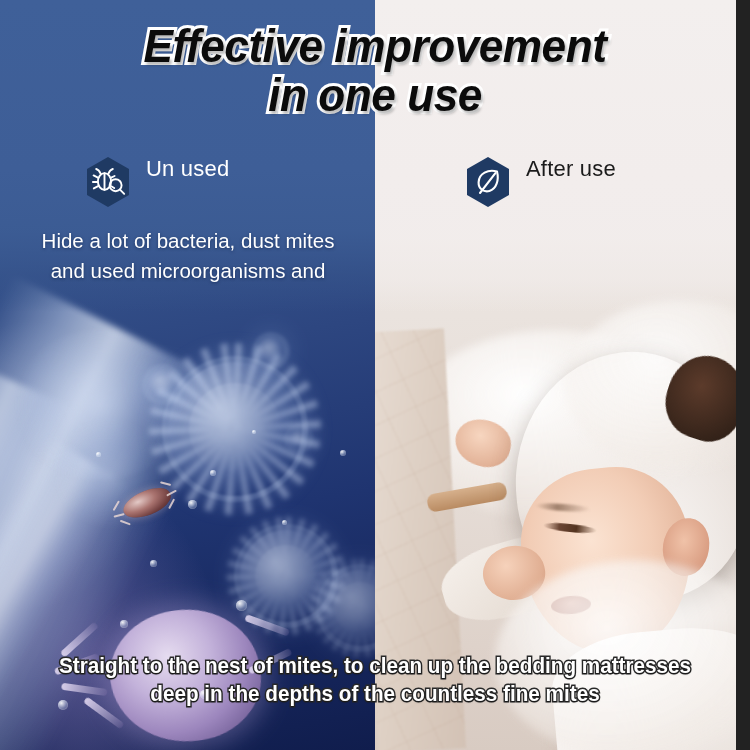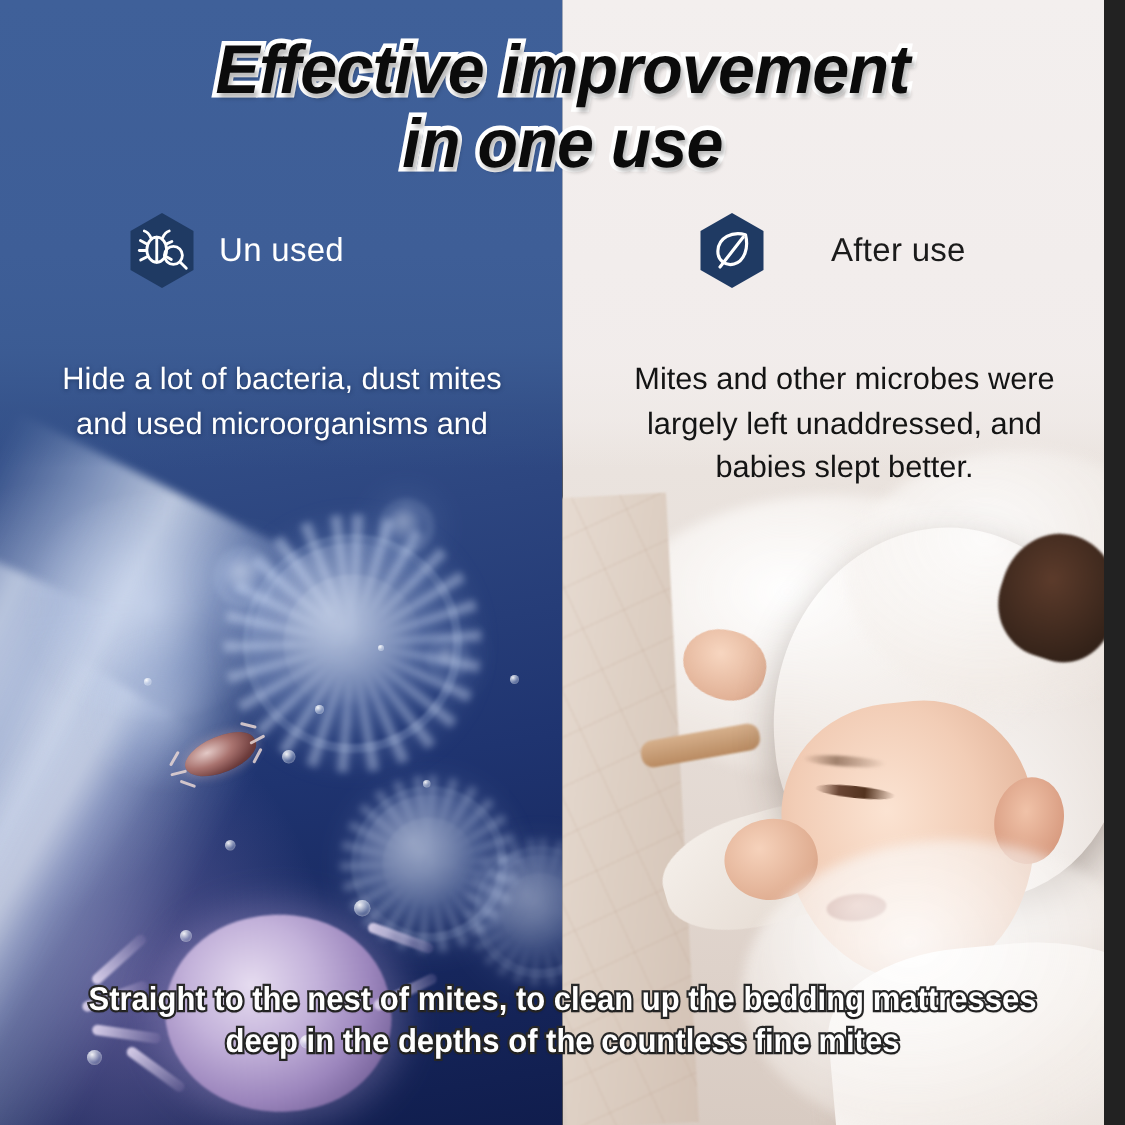--- a/index.html
+++ b/index.html
@@ -361,45 +361,44 @@
     -webkit-text-stroke: 6px #ffffff;
     paint-order: stroke fill;
     text-shadow: 2px 3px 3px rgba(0,0,0,0.28);
     transform: scaleX(0.96);
   }
   .title-line { display: block; }
 
   
   .label-row {
     position: absolute;
-    top: 141px;
+    top: 156px;
     display: flex;
-    align-items: center;
     gap: 14px;
   }
   .label-left  { left: 84px; }
   .label-right { left: 464px; }
   .hexicon {
     position: relative;
     width: 48px;
     height: 52px;
     flex: none;
   }
   .hexicon svg { display: block; width: 48px; height: 52px; }
   .label-text {
     font-size: 22px;
     letter-spacing: 0.2px;
   }
   .label-left  .label-text { color: #ffffff; }
-  .label-right .label-text { color: #1b1b1b; margin-left: 28px; }
+  .label-right .label-text { color: #1b1b1b; }
 
   
   .copy {
     position: absolute;
-    top: 238px;
+    top: 226px;
     width: 360px;
     text-align: center;
     font-size: 20.5px;
     line-height: 1.45;
   }
   .copy-left  { left: 8px;   color: #ffffff; text-shadow: 0 1px 3px rgba(10,25,60,0.5); }
   .copy-right { left: 383px; color: #141414; }
 
   
   .caption {
@@ -539,24 +538,19 @@
       </svg>
     </span>
     <span class="label-text">After use</span>
   </div>
 
   <div class="copy copy-left">
     <div>Hide a lot of bacteria, dust mites</div>
     <div>and used microorganisms and</div>
   </div>
 
-  <div class="copy copy-right">
-    <div>Mites and other microbes were</div>
-    <div>largely left unaddressed, and</div>
-    <div>babies slept better.</div>
-  </div>
 
   <div class="caption">
     <span class="caption-line">Straight to the nest of mites, to clean up the bedding mattresses</span>
     <span class="caption-line">deep in the depths of the countless fine mites</span>
   </div>
 
 </div>
 
 </body></html>

